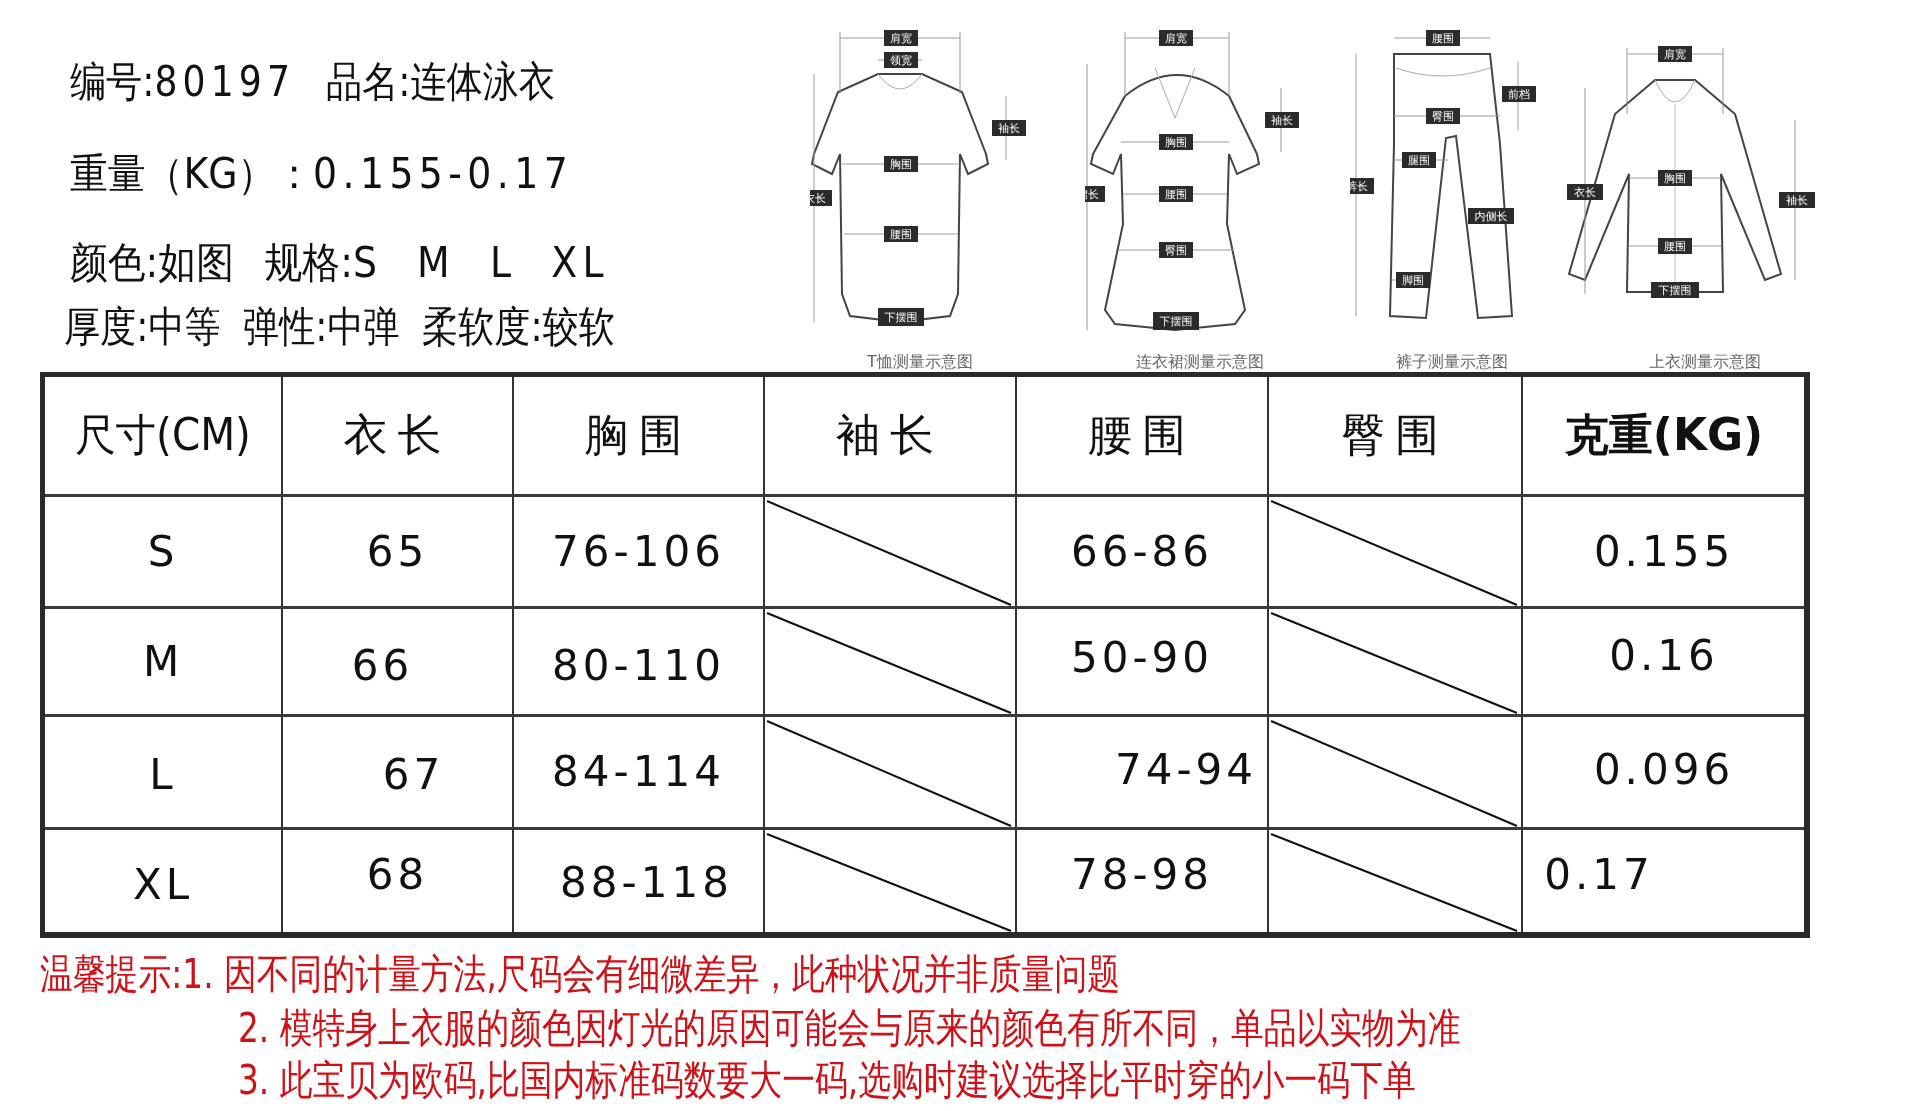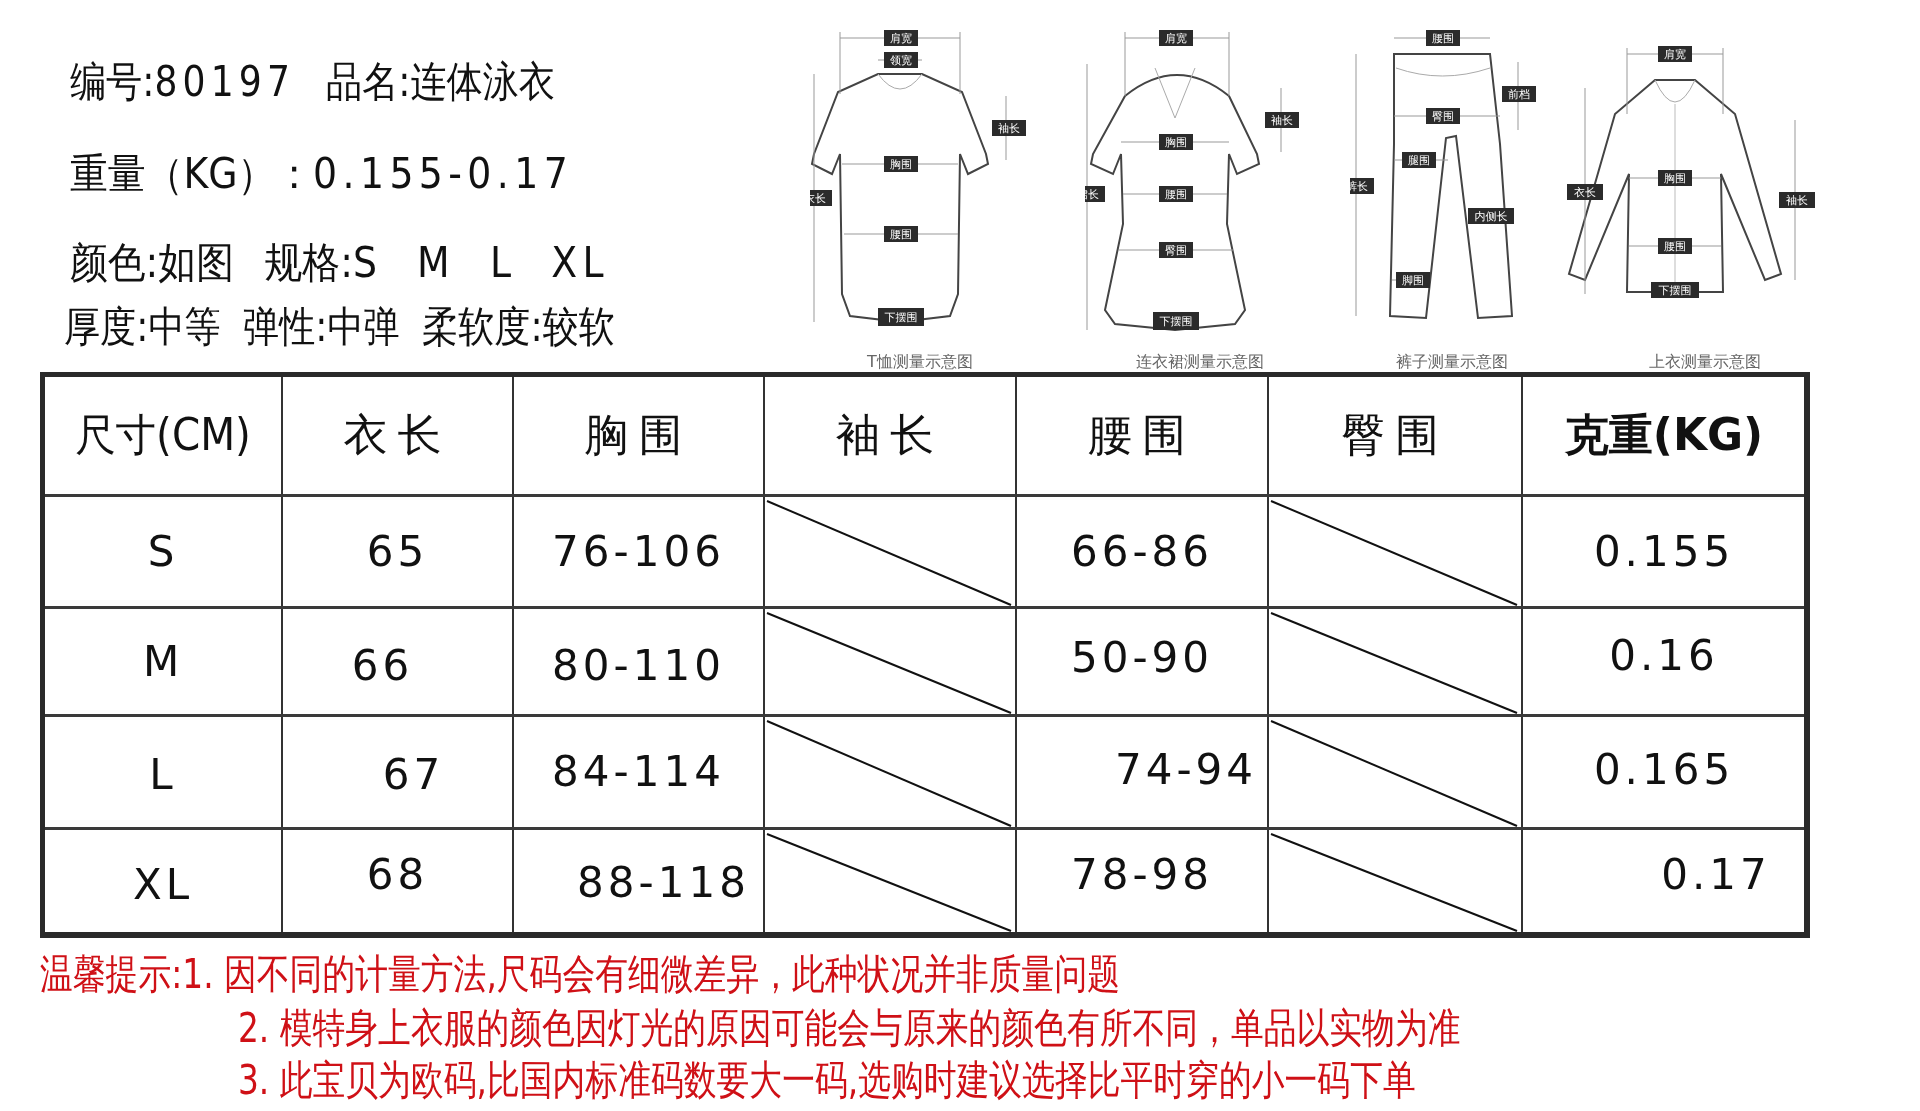--- a/index.html
+++ b/index.html
@@ -229,27 +229,27 @@
     <div class="cell bcell" style="left:0;top:232px;width:236px;height:105px;">M</div>
     <div class="cell bcell" style="left:238px;top:236px;width:199px;height:105px;">66</div>
     <div class="cell bcell" style="left:469px;top:236px;width:249px;height:105px;">80-110</div>
     <div class="cell bcell" style="left:972px;top:228px;width:250px;height:105px;">50-90</div>
     <div class="cell bcell" style="left:1478px;top:226px;width:282px;height:105px;">0.16</div>
 
     <div class="cell bcell" style="left:0;top:345px;width:236px;height:105px;">L</div>
     <div class="cell bcell" style="left:238px;top:345px;width:229px;height:105px;padding-left:32px;">67</div>
     <div class="cell bcell" style="left:469px;top:342px;width:249px;height:105px;">84-114</div>
     <div class="cell bcell" style="left:972px;top:340px;width:250px;height:105px;margin-left:44px;">74-94</div>
-    <div class="cell bcell" style="left:1478px;top:340px;width:282px;height:105px;">0.165</div>
+    <div class="cell bcell" style="left:1478px;top:340px;width:282px;height:105px;">0.096</div>
 
     <div class="cell bcell" style="left:0;top:458px;width:236px;height:98px;text-align:right;">XL</div>
     <div class="cell bcell" style="left:238px;top:448px;width:229px;height:98px;">68</div>
-    <div class="cell bcell" style="left:494px;top:456px;width:249px;height:98px;">88-118</div>
+    <div class="cell bcell" style="left:477px;top:456px;width:249px;height:98px;">88-118</div>
     <div class="cell bcell" style="left:972px;top:448px;width:250px;height:98px;">78-98</div>
-    <div class="cell bcell" style="left:1520px;top:448px;width:282px;height:98px;padding-left:20px;">0.17</div>
+    <div class="cell bcell" style="left:1403px;top:448px;width:282px;height:98px;padding-left:20px;">0.17</div>
   </div>
 </div>
 
 <div class="tips">
   <div class="tip-line" style="left:0;top:0;transform:scaleX(0.8);">
     <span>温馨提示:</span><span>1. 因不同的计量方法,尺码会有细微差异，此种状况并非质量问题</span>
   </div>
   <div class="tip-line" style="left:198px;top:54px;transform:scaleX(0.8);">
     <span>2. 模特身上衣服的颜色因灯光的原因可能会与原来的颜色有所不同，单品以实物为准</span>
   </div>

